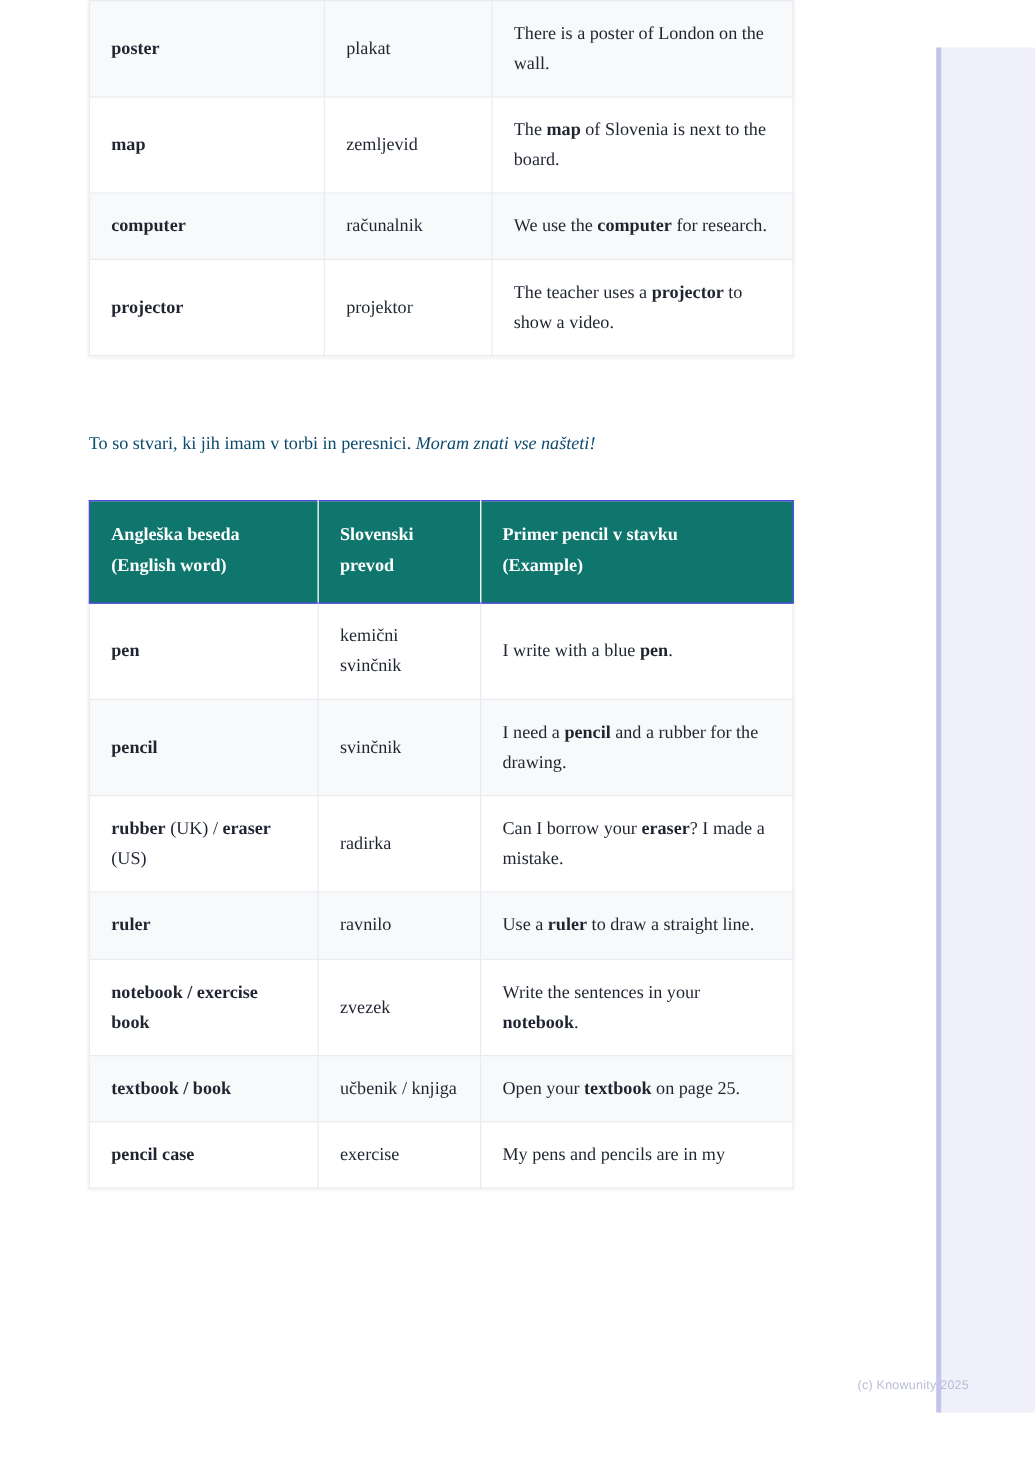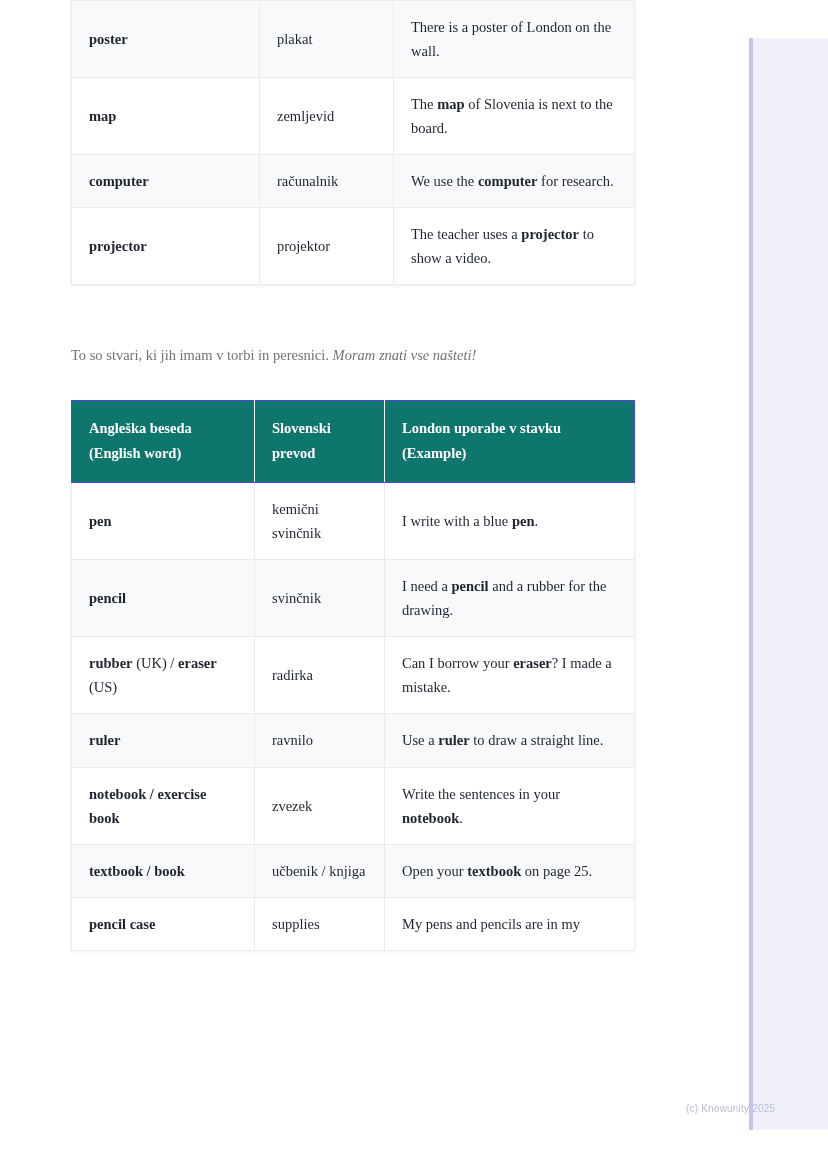--- a/index.html
+++ b/index.html
@@ -92,21 +92,21 @@
   .section-heading {
     font-size: 19px;
     font-weight: bold;
     color: #7b80e2;
     margin: 0;
     padding: 0;
     line-height: 1.3;
   }
   .section-intro {
     font-size: 14.5px;
-    color: #737373;
+    color: #0c4a6e;
     line-height: 1.5;
     margin: 0;
   }
   .section-intro .em { font-style: italic; }
 
   
   .gap-after-t1 { height: 38px; }
   .gap-after-h  { height: 22px; }
   .gap-after-p  { height: 33px; }
 
@@ -196,21 +196,21 @@
         <tr>
             <th>
               <div>Angleška beseda</div>
               <div>(English word)</div>
             </th>
             <th>
               <div>Slovenski</div>
               <div>prevod</div>
             </th>
             <th>
-              <div>London uporabe v stavku</div>
+              <div>Primer pencil v stavku</div>
               <div>(Example)</div>
             </th>
           </tr>
       </thead>
       <tbody>
           <tr>
             <td class="col-en"><span class="b">pen</span></td>
             <td class="col-sl">kemični svinčnik</td>
             <td class="col-ex"><span class="n">I write with a blue </span><span class="b">pen</span><span class="n">.</span></td>
           </tr>
@@ -234,21 +234,21 @@
             <td class="col-sl">zvezek</td>
             <td class="col-ex"><span class="n">Write the sentences in your </span><span class="b">notebook</span><span class="n">.</span></td>
           </tr>
           <tr class="alt">
             <td class="col-en"><span class="b">textbook / book</span></td>
             <td class="col-sl">učbenik / knjiga</td>
             <td class="col-ex"><span class="n">Open your </span><span class="b">textbook</span><span class="n"> on page 25.</span></td>
           </tr>
           <tr>
             <td class="col-en"><span class="b">pencil case</span></td>
-            <td class="col-sl">supplies</td>
+            <td class="col-sl">exercise</td>
             <td class="col-ex"><span class="n">My pens and pencils are in my</span></td>
           </tr>
         </tbody>
     </table>
 
   </div>
 
   <div class="scroll-track"></div>
   <div class="scroll-thumb"></div>
 

